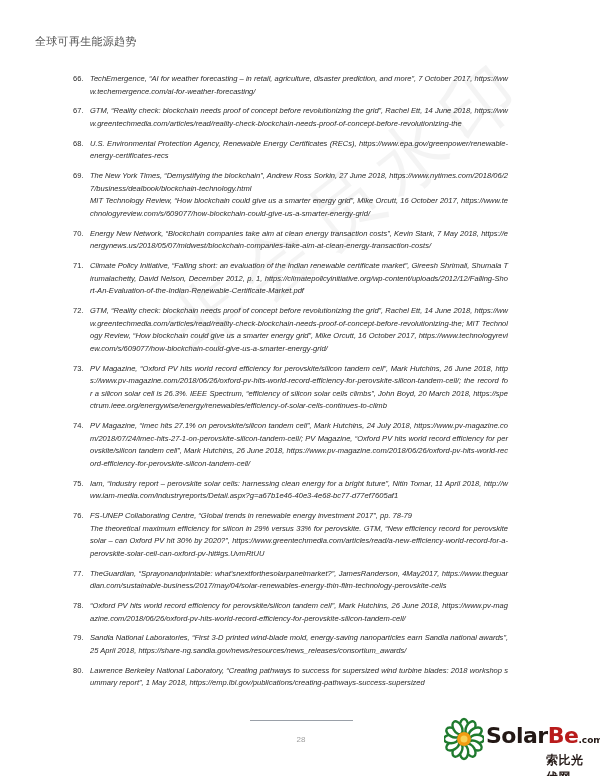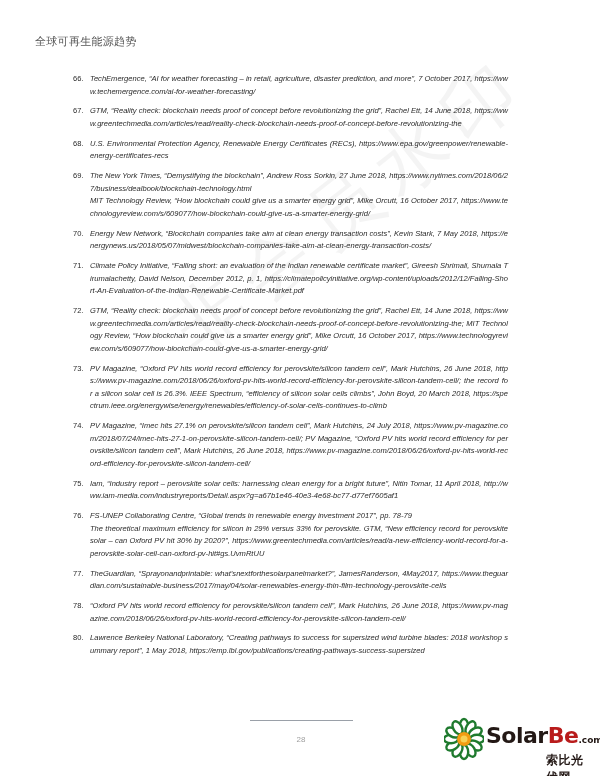--- a/index.html
+++ b/index.html
@@ -82,20 +82,24 @@
     </li>
     <li class="ref">
       <span class="ref-num">77.</span>
       <span class="ref-line">TheGuardian, “Sprayonandprintable: what’snextforthesolarpanelmarket?”, JamesRanderson, 4May2017, https://www.theguardian.com/sustainable-business/2017/may/04/solar-renewables-energy-thin-film-technology-perovskite-cells</span>
     </li>
     <li class="ref">
       <span class="ref-num">78.</span>
       <span class="ref-line">“Oxford PV hits world record efficiency for perovskite/silicon tandem cell”, Mark Hutchins, 26 June 2018, https://www.pv-magazine.com/2018/06/26/oxford-pv-hits-world-record-efficiency-for-perovskite-silicon-tandem-cell/</span>
     </li>
     <li class="ref">
+      <span class="ref-num">79.</span>
+      <span class="ref-line">Sandia National Laboratories, “First 3-D printed wind-blade mold, energy-saving nanoparticles earn Sandia national awards”, 25 April 2018, https://share-ng.sandia.gov/news/resources/news_releases/consortium_awards/</span>
+    </li>
+    <li class="ref">
       <span class="ref-num">80.</span>
       <span class="ref-line">Lawrence Berkeley National Laboratory, “Creating pathways to success for supersized wind turbine blades: 2018 workshop summary report”, 1 May 2018, https://emp.lbl.gov/publications/creating-pathways-success-supersized</span>
     </li>
   </ol>
 
 <div class="footer-rule"></div>
 <div class="page-num">28</div>
 
 <div class="logo">
   <svg class="logo-flower" viewBox="0 0 40 48" id="flower">

